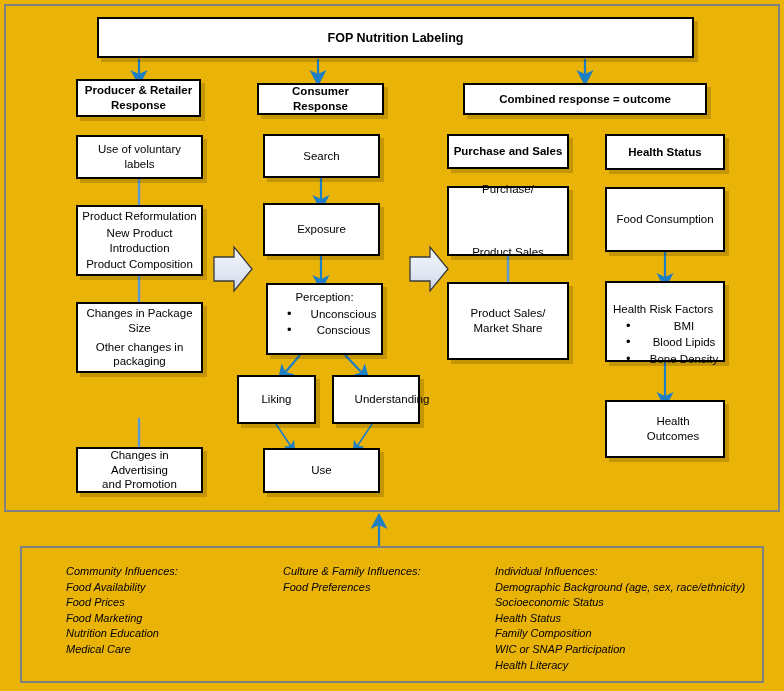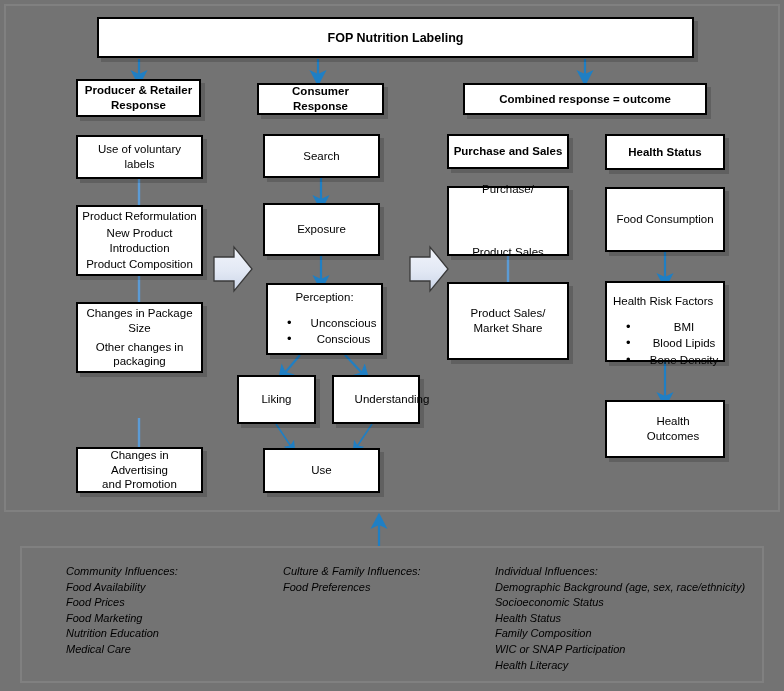--- a/index.html
+++ b/index.html
@@ -9,21 +9,21 @@
     background: #ffffff;
   }
   body {
     font-family: "Liberation Sans", sans-serif;
     -webkit-font-smoothing: antialiased;
   }
   #stage {
     position: relative;
     width: 784px;
     height: 691px;
-    background: #737373;
+    background: #eab308;
     overflow: hidden;
   }
 
   
   .frame {
     position: absolute;
     border: 2px solid #808080;
     background: transparent;
     box-sizing: border-box;
   }
@@ -68,21 +68,21 @@
     content: "\2022";
     position: absolute;
     left: 12px;
     top: -1px;
     font-size: 13px;
   }
   .box-head {
     display: block;
     width: 100%;
     text-align: center;
-    margin-bottom: 10px;
+    margin-bottom: 1px;
   }
   .box-head.left { text-align: left; padding-left: 4px; }
 
   
   #wires {
     position: absolute;
     left: 0; top: 0;
     width: 784px; height: 691px;
     pointer-events: none;
   }
@@ -247,21 +247,21 @@
   </div>
 
   <div class="box bold" style="left:605px; top:134px; width:120px; height:36px;">
     <span class="ln">Health Status</span>
   </div>
 
   <div class="box" style="left:605px; top:187px; width:120px; height:65px;">
     <span class="ln">Food Consumption</span>
   </div>
 
-  <div class="box" style="left:605px; top:281px; width:120px; height:81px; justify-content:flex-start; padding-top:11px;">
+  <div class="box" style="left:605px; top:281px; width:120px; height:81px; justify-content:flex-start; padding-top:19px;">
     <span class="box-head left">Health Risk Factors</span>
     <ul class="blist">
       <li>BMI</li>
       <li>Blood   Lipids</li>
       <li>Bone Density</li>
     </ul>
   </div>
 
   <div class="box" style="left:605px; top:400px; width:120px; height:58px;padding-left:20px;">
     <span class="ln">Health</span>

